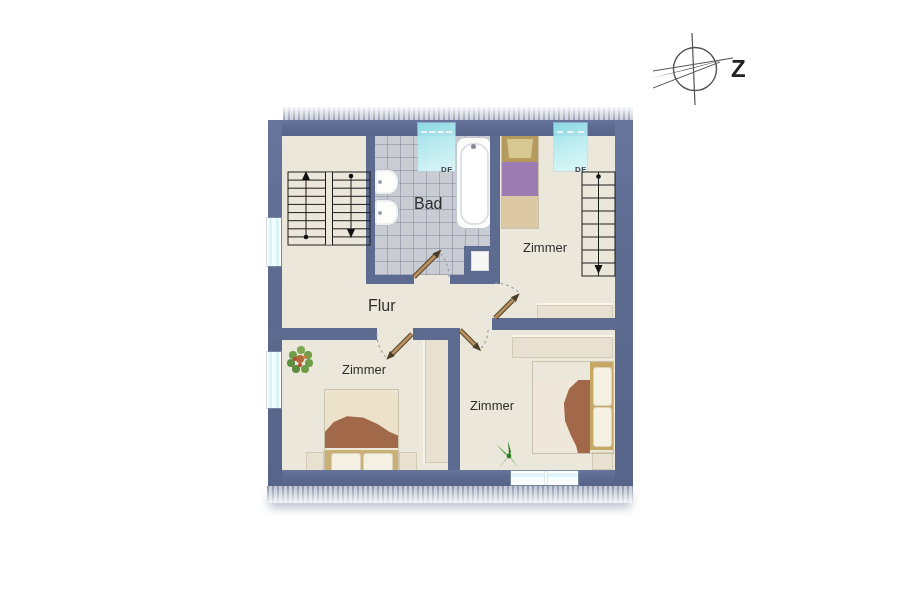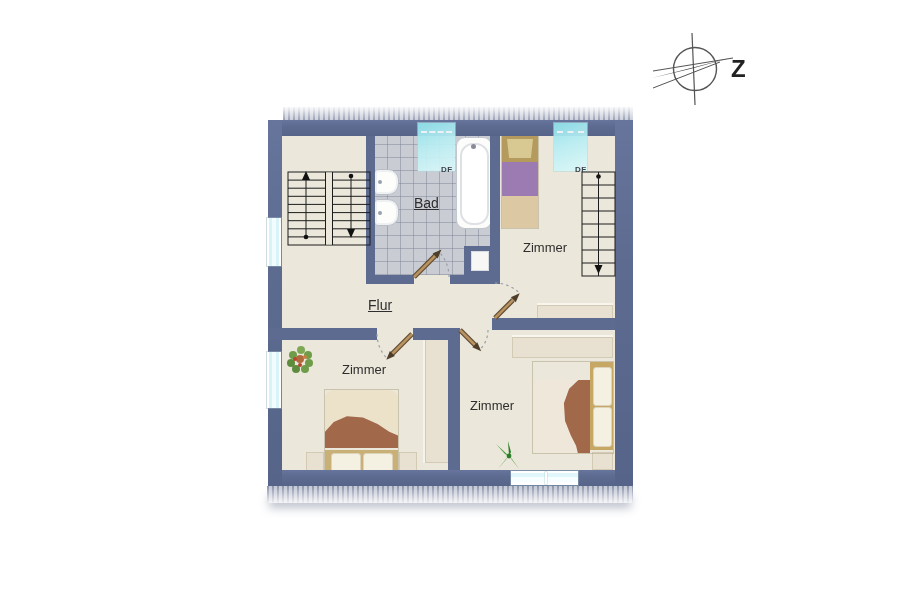--- a/index.html
+++ b/index.html
@@ -24,21 +24,21 @@
   .window-v{position:absolute;background:linear-gradient(90deg,#ffffff 0 2px,#d9f4f8 2px 5px,#f0fcfe 5px 9px,#d9f4f8 9px 12px,#ffffff 12px 14px);
       box-shadow:0 0 0 1px rgba(150,175,185,.45);}
   .window-h{position:absolute;background:linear-gradient(180deg,#ffffff 0 2px,#e0f6fa 2px 6px,#f6feff 6px 10px,#ffffff 12px 14px);
       box-shadow:0 0 0 1px rgba(150,175,185,.45);}
   .mullion{position:absolute;left:50%;top:1px;bottom:1px;width:2px;background:#ffffff;box-shadow:0 0 0 .5px #bcd7db;}
   .skylight{position:absolute;background:linear-gradient(160deg,#8fe3ec 0%,#b9eef3 45%,#ddf8fa 100%);
       opacity:.93;box-shadow:0 0 0 1px rgba(180,215,220,.6);}
   .skydash{position:absolute;left:3px;right:3px;top:8px;border-top:2px dashed rgba(255,255,255,.9);}
   .furn{position:absolute;}
   .lbl{position:absolute;color:#2e2e2e;font-size:13px;line-height:1;}
-  .lbl-big{font-size:14px;text-decoration:underline;}
+  .lbl-big{font-size:16px;}
   .lbl-df{font-size:8px;font-weight:700;color:#3c4048;letter-spacing:.4px;}
   .tub{position:absolute;background:#fcfcfb;border:1px solid #c2c6cd;border-radius:9px;}
   .tub-inner{position:absolute;left:3px;top:5px;width:25px;height:78px;background:#ffffff;
       border:2px solid #dde0e4;border-radius:13px;}
   .tub-faucet{position:absolute;left:14px;top:6px;width:5px;height:5px;background:#878c96;border-radius:50%;}
   .sink{position:absolute;width:23px;background:#fdfdfc;border:1px solid #b9bec7;
       border-radius:4px 11px 11px 4px;box-shadow:inset 0 0 0 2px #eef0f2;}
   .sink-dot{position:absolute;left:3px;top:50%;margin-top:-2px;width:4px;height:4px;background:#9aa0ac;border-radius:50%;}
   .niche{position:absolute;background:#5d6b91;}
   .niche-in{position:absolute;left:7px;top:5px;width:18px;height:20px;background:#f7f7f5;box-shadow:inset 0 0 0 1px #d9dce1;}

